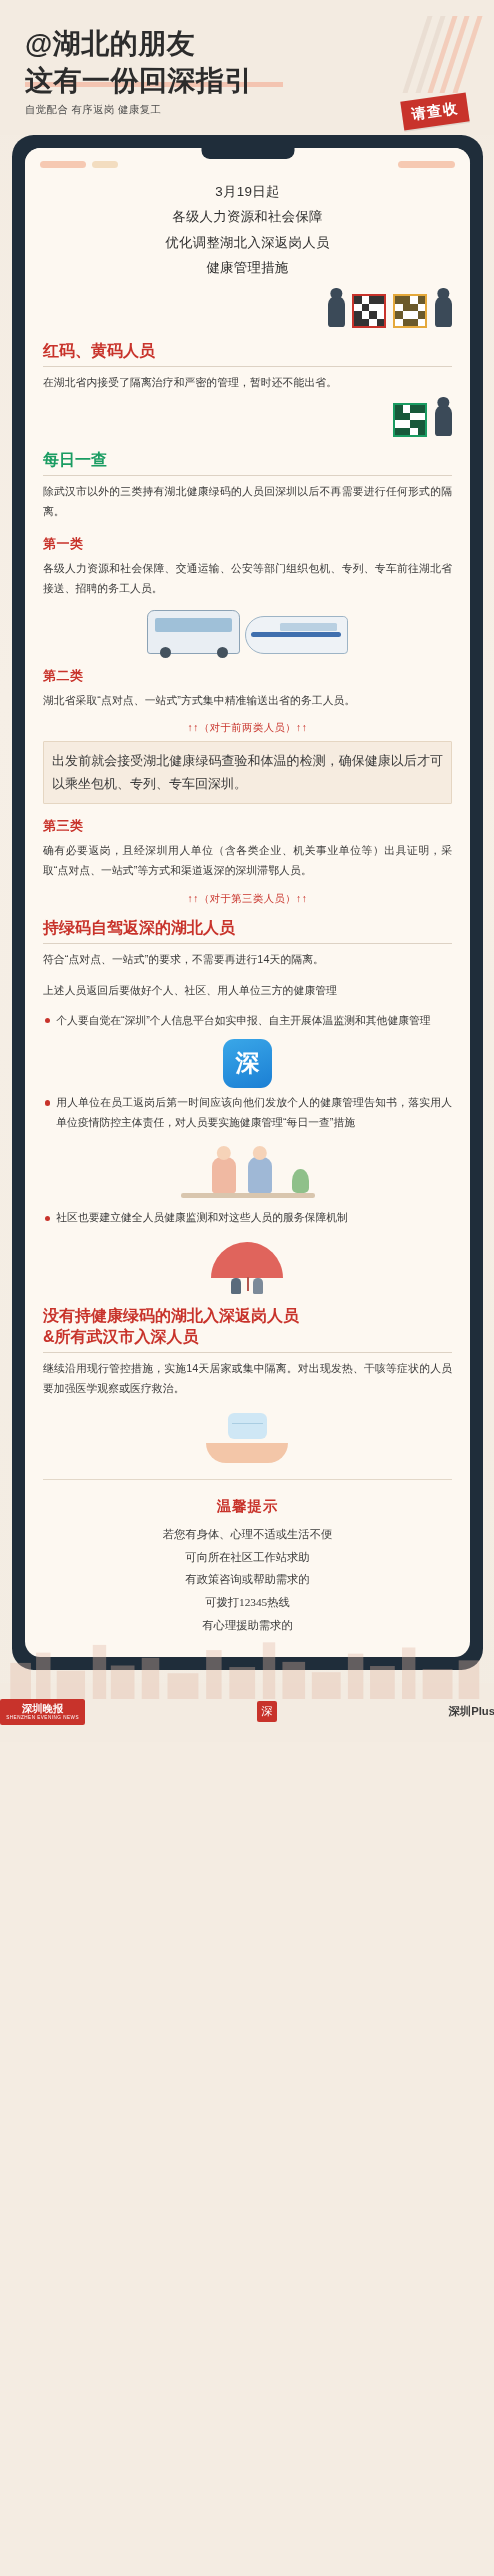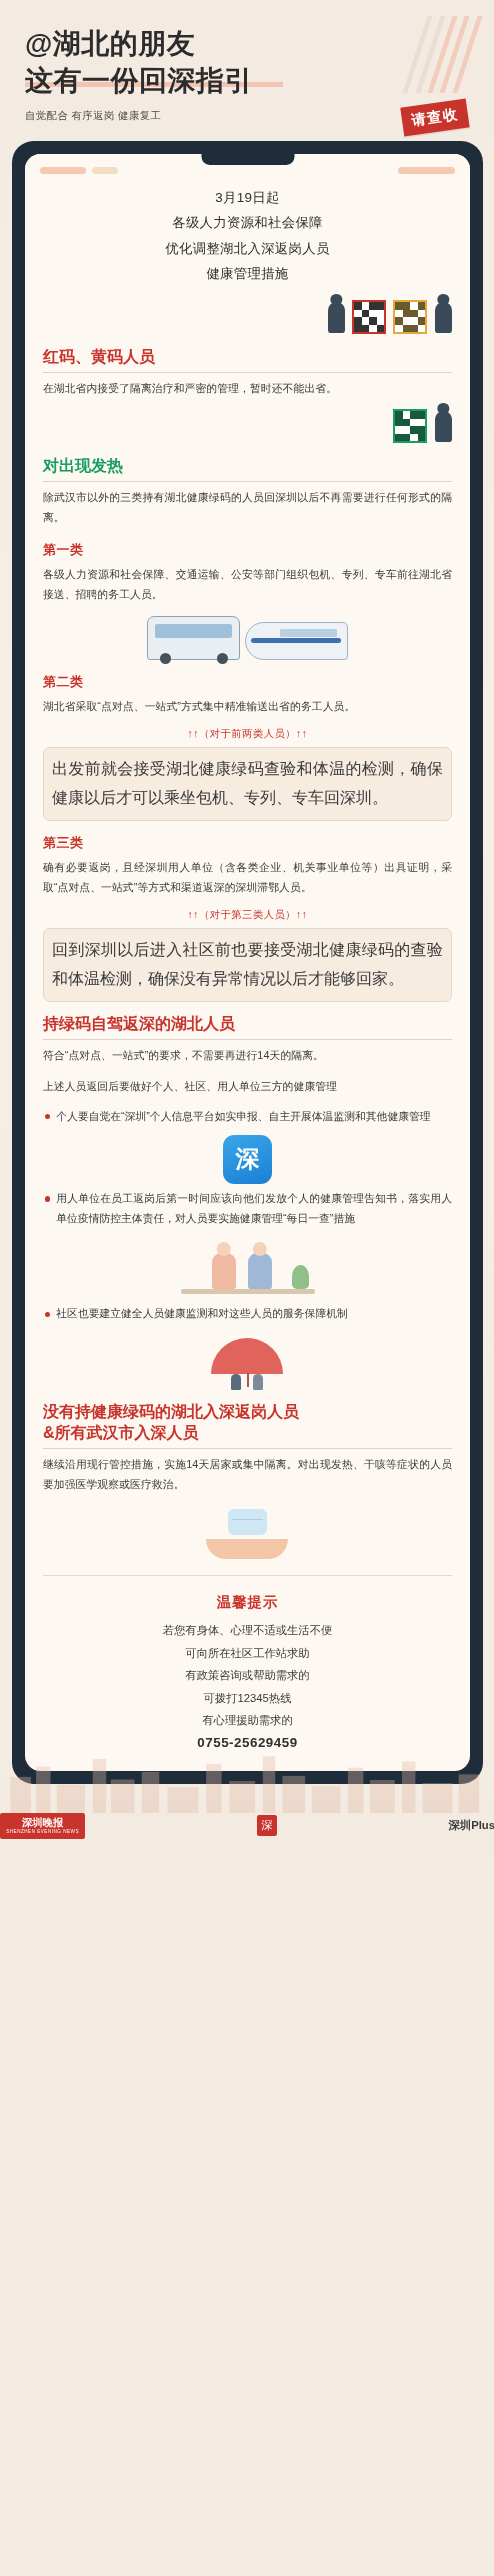--- a/index.html
+++ b/index.html
@@ -58,21 +58,21 @@
     position: absolute;
     left: 25px; top: 82px;
     width: 258px; height: 5.2px;
     background: #f3b7a0;
     opacity: .75;
     z-index: 1;
   }
   .subtitle {
     position: relative;
     z-index: 3;
-    margin-top: 11px;
+    margin-top: 5px;
     font-size: 10.3px;
     color: #4a4a4a;
     letter-spacing: 0.5px;
   }
   .stamp {
     position: absolute;
     right: 27px; bottom: 8.2px;
     z-index: 5;
     background: #c8332b;
     color: #fff;
@@ -168,23 +168,23 @@
     font-size: 13px;
     font-weight: bold;
     color: #c8332b;
     margin: 13.4px 0 6.2px 0;
     letter-spacing: 0.5px;
   }
 
   .note-box {
     background: #f6ece0;
     border: 0.5px solid #e5d6c2;
-    border-radius: 7px;
+    border-radius: 1px;
     padding: 7.2px 8.2px;
-    font-size: 16px;
+    font-size: 13px;
     line-height: 1.8;
     color: #3a3a3a;
     text-align: justify;
     margin: 5.2px 0 9.3px 0;
   }
   .arrow-note {
     text-align: center;
     font-size: 10.3px;
     color: #c8332b;
     margin: 7.2px 0 4.1px 0;
@@ -419,20 +419,21 @@
     font-weight: bold;
     color: #c8332b;
     margin: 17.5px 0 7.2px 0;
     letter-spacing: 1px;
   }
   .tips-line {
     text-align: center;
     font-size: 11.3px;
     line-height: 2.0;
     color: #3a3a3a;
+    font-family: Liberation Serif, serif;
   }
   .tips-phone {
     text-align: center;
     font-size: 13.4px;
     font-weight: bold;
     color: #2f2f2f;
     margin-top: 3.1px;
     letter-spacing: 0.5px;
   }
 
@@ -591,21 +592,21 @@
               <i class="on"></i>
               <i class="on"></i>
             <i class="on"></i>
               <i class="on"></i>
               <i></i>
               <i class="on"></i>
           </span>
           <span class="person"></span>
         </div>
         <div class="heading-wrap">
-          <span class="heading green">对出现发热</span>
+          <span class="heading green">每日一查</span>
         </div>
         <p class="body">除武汉市以外的三类持有湖北健康绿码的人员回深圳以后不再需要进行任何形式的隔离。</p>
 
         <div class="cat-title">第一类</div>
         <p class="body">各级人力资源和社会保障、交通运输、公安等部门组织包机、专列、专车前往湖北省接送、招聘的务工人员。</p>
         <div class="illus">
           <span class="bus">
             <span class="win"></span>
               <span class="wheel l"></span>
               <span class="wheel r"></span>
@@ -617,21 +618,20 @@
         </div>
 
         <div class="cat-title">第二类</div>
         <p class="body">湖北省采取“点对点、一站式”方式集中精准输送出省的务工人员。</p>
         <div class="arrow-note">↑↑（对于前两类人员）↑↑</div>
         <div class="note-box">出发前就会接受湖北健康绿码查验和体温的检测，确保健康以后才可以乘坐包机、专列、专车回深圳。</div>
 
         <div class="cat-title">第三类</div>
         <p class="body">确有必要返岗，且经深圳用人单位（含各类企业、机关事业单位等）出具证明，采取“点对点、一站式”等方式和渠道返深的深圳滞鄂人员。</p>
         <div class="arrow-note">↑↑（对于第三类人员）↑↑</div>
-        <div class="note-box">回到深圳以后进入社区前也要接受湖北健康绿码的查验和体温检测，确保没有异常情况以后才能够回家。</div>
 
         <div class="heading-wrap">
           <span class="heading">持绿码自驾返深的湖北人员</span>
         </div>
         <p class="body">符合“点对点、一站式”的要求，不需要再进行14天的隔离。</p>
         <p class="body">上述人员返回后要做好个人、社区、用人单位三方的健康管理</p>
 
         <ul class="dots">
           <li>个人要自觉在“深圳”个人信息平台如实申报、自主开展体温监测和其他健康管理</li>
         </ul>
@@ -666,21 +666,20 @@
         </div>
 
         <div class="divider-soft"></div>
 
         <div class="tips-title">温馨提示</div>
         <div class="tips-line">若您有身体、心理不适或生活不便</div>
         <div class="tips-line">可向所在社区工作站求助</div>
         <div class="tips-line">有政策咨询或帮助需求的</div>
         <div class="tips-line">可拨打12345热线</div>
         <div class="tips-line">有心理援助需求的</div>
-        <div class="tips-phone">0755-25629459</div>
 
       </div>
     </div>
   </div>
 
   <div class="footer">
     <svg class="skyline" viewBox="0 0 960 130" preserveAspectRatio="none">
       <g fill="#e2b9a6">
         <rect x="20" y="60" width="40" height="70"></rect>
         <rect x="70" y="40" width="28" height="90"></rect>

